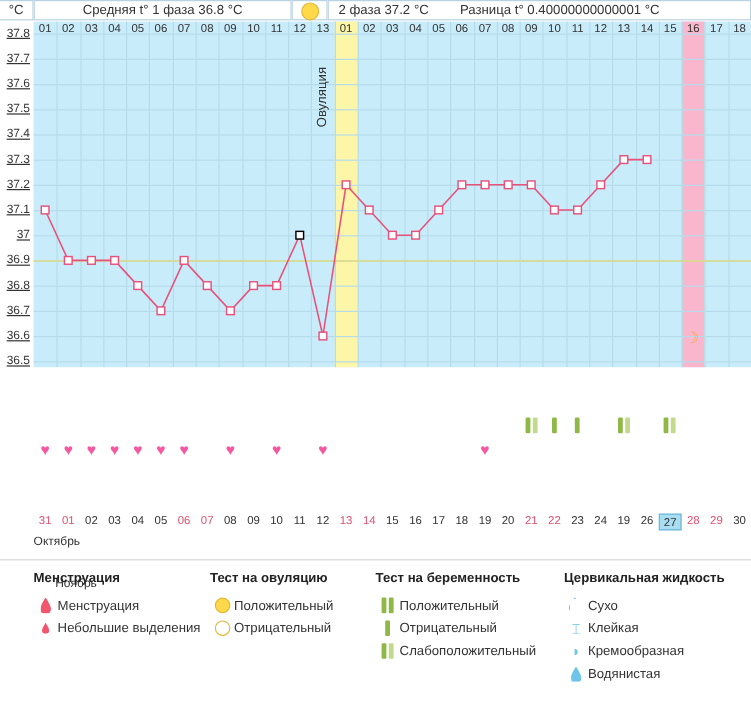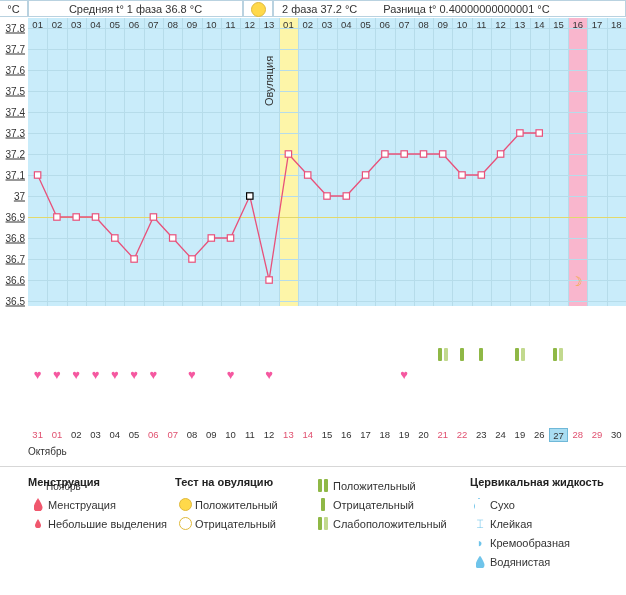--- a/index.html
+++ b/index.html
@@ -375,20 +375,21 @@
       </div>
       <div class="litem">
         <span class="lic">
             <span class="circ empty"></span>
           </span>
         <span>Отрицательный</span>
       </div>
     </div>
 
     <div class="lcol" style="left:313px;width:155px;">
+      <div class="ltitle">Тест на беременность</div>
       <div class="litem">
         <span class="lic">
             <span class="bars2">
               <i class="bar"></i>
               <i class="bar"></i>
             </span>
           </span>
         <span>Положительный</span>
       </div>
       <div class="litem">

